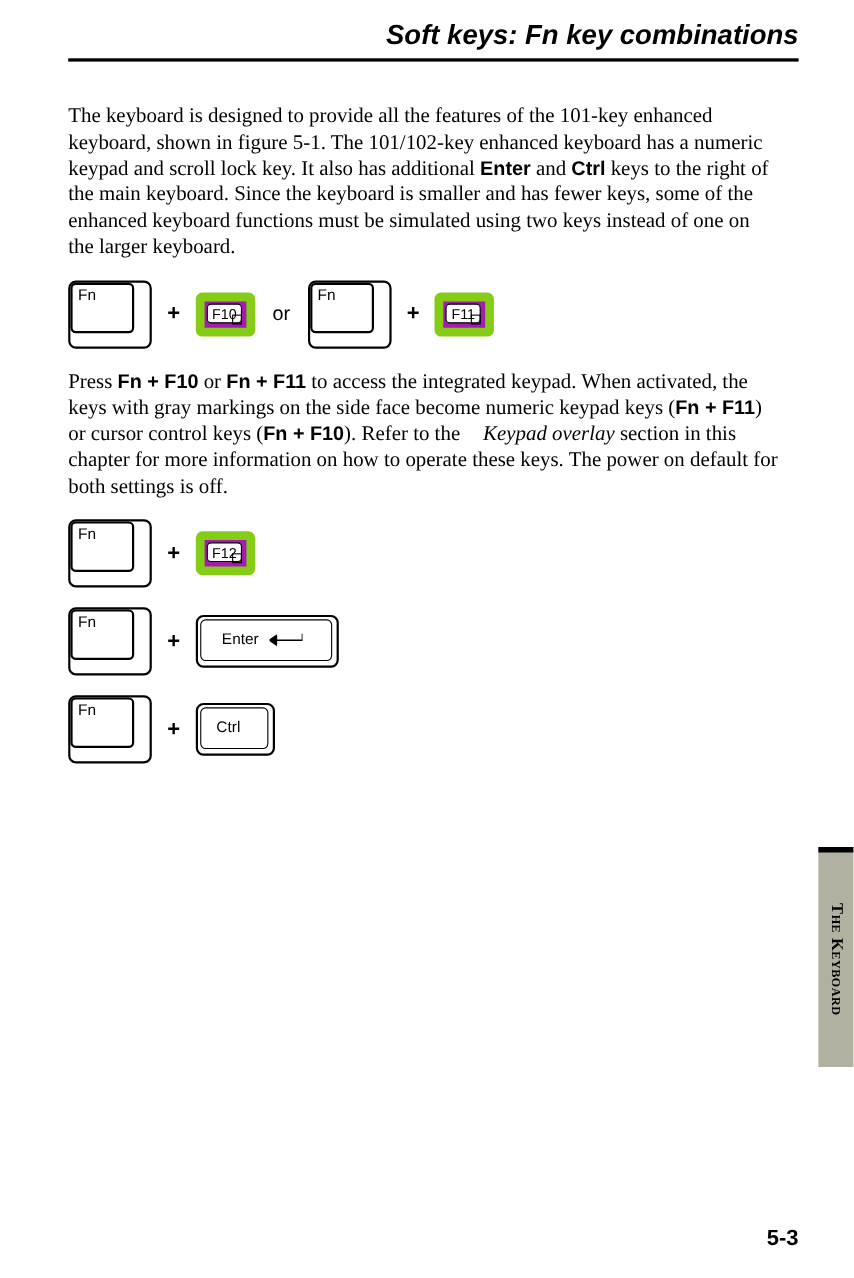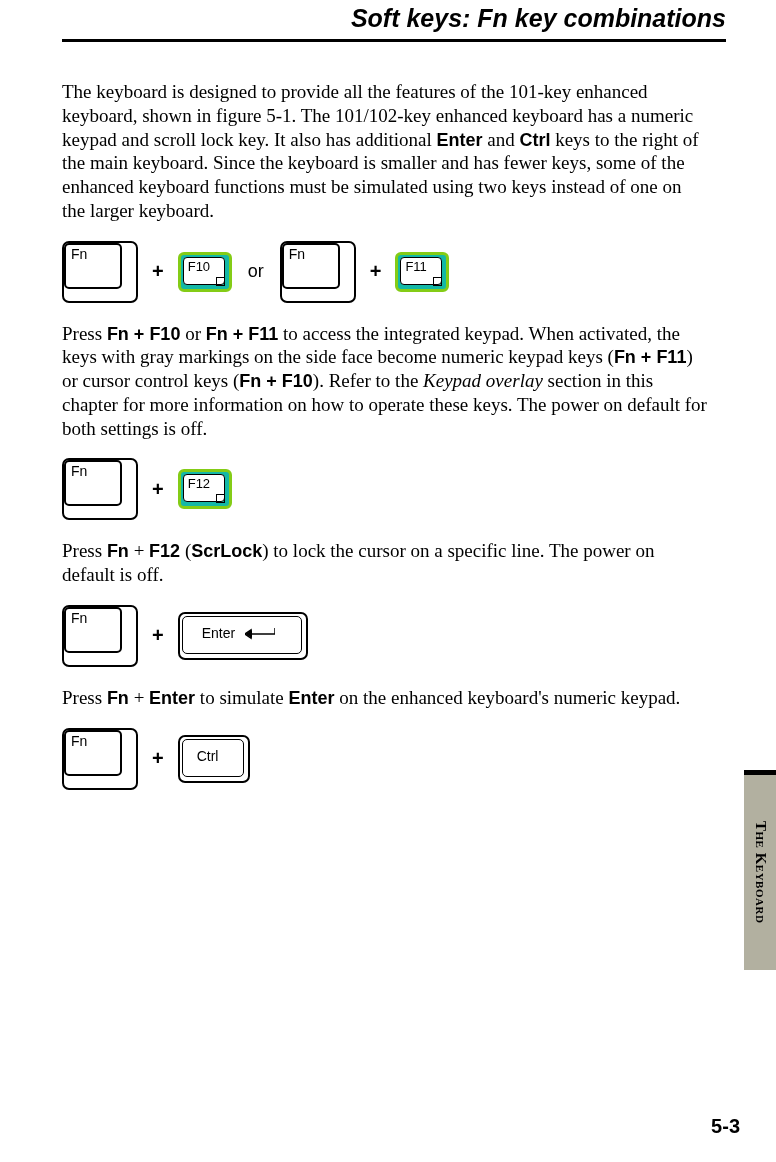--- a/index.html
+++ b/index.html
@@ -8,42 +8,42 @@
     background: #fff;
     font-family: "Times New Roman", Times, serif;
     color: #000;
     width: 776px;
   }
   .page {
     width: 776px;
     height: 1162px;
     position: relative;
     box-sizing: border-box;
-    padding: 4px 50px 0 62px;
+    padding: 18px 50px 0 62px;
   }
   .header-title {
     font-family: Arial, Helvetica, sans-serif;
     font-weight: bold;
     font-style: italic;
     font-size: 25px;
     text-align: right;
     margin-bottom: 6px;
   }
   .header-bar {
     border-top: 3px solid #000;
     margin-bottom: 38px;
   }
   .body-text {
     font-size: 19px;
     line-height: 1.25;
     margin-bottom: 12px;
     max-width: 645px;
   }
   .body-text .b { font-weight: bold; font-family: Arial, Helvetica, sans-serif; font-size: 18px; }
-  .body-text .i { font-style: italic; }
+  .body-text .i { font-style: italic; margin-left: 16px; }
   .kb-row {
     display: flex;
     align-items: center;
     margin: 18px 0 10px 0;
   }
   .keycap-fn {
     position: relative;
     width: 76px;
     height: 62px;
   }
@@ -69,23 +69,23 @@
     position: absolute;
     left: 9px;
     top: 5px;
     font-family: Arial, Helvetica, sans-serif;
     font-size: 14px;
   }
   .keycap-small {
     position: relative;
     width: 54px;
     height: 40px;
-    border: 3px solid #84cc16;
+    border: 8px solid #84cc16;
     border-radius: 6px;
-    background: #14b8a6;
+    background: #a21caf;
     box-sizing: border-box;
   }
   .keycap-small-inner {
     position: absolute;
     left: 2px;
     top: 2px;
     right: 4px;
     bottom: 4px;
     border: 1px solid #000;
     border-radius: 4px;
@@ -191,21 +191,21 @@
   .side-tab span {
     writing-mode: vertical-rl;
     font-family: "Times New Roman", Times, serif;
     font-size: 15px;
     letter-spacing: 0.5px;
     font-variant: small-caps;
     font-weight: bold;
   }
   .page-number {
     position: absolute;
-    right: 36px;
+    right: 50px;
     bottom: 24px;
     font-family: Arial, Helvetica, sans-serif;
     font-weight: bold;
     font-size: 20px;
   }
 </style>
 </head>
 <body>
 
 <div class="page">
@@ -255,46 +255,40 @@
       <div class="keycap-fn-label">Fn</div>
     </div>
     <div class="plus">+</div>
     <div class="keycap-small">
       <div class="keycap-small-inner"></div>
       <div class="keycap-small-label">F12</div>
       <div class="keycap-small-subicon"></div>
     </div>
   </div>
 
-  <p class="body-text">
-    <span>Press </span><span class="b">Fn</span><span> + </span><span class="b">F12</span><span> (</span><span class="b">ScrLock</span><span>) to lock the cursor on a specific line. The power on default is off.</span>
-  </p>
 
   <div class="kb-row">
     <div class="keycap-fn">
       <div class="keycap-fn-outer"></div>
       <div class="keycap-fn-inner"></div>
       <div class="keycap-fn-label">Fn</div>
     </div>
     <div class="plus">+</div>
     <div class="keycap-wide">
       <div class="keycap-wide-inner"></div>
       <div class="keycap-wide-label">
         <span>Enter</span>
         <svg class="enter-arrow" width="30" height="12" viewBox="0 0 30 12">
           <path d="M30 0 L30 6 L6 6 L6 2 L0 6 L6 10 L6 6" stroke="#000" stroke-width="1.5" fill="none"></path>
           <polygon points="0,6 7,2 7,10" fill="#000"></polygon>
         </svg>
       </div>
     </div>
   </div>
 
-  <p class="body-text">
-    <span>Press </span><span class="b">Fn</span><span> + </span><span class="b">Enter</span><span> to simulate </span><span class="b">Enter</span><span> on the enhanced keyboard's numeric keypad.</span>
-  </p>
 
   <div class="kb-row">
     <div class="keycap-fn">
       <div class="keycap-fn-outer"></div>
       <div class="keycap-fn-inner"></div>
       <div class="keycap-fn-label">Fn</div>
     </div>
     <div class="plus">+</div>
     <div class="keycap-mid">
       <div class="keycap-mid-inner"></div>

